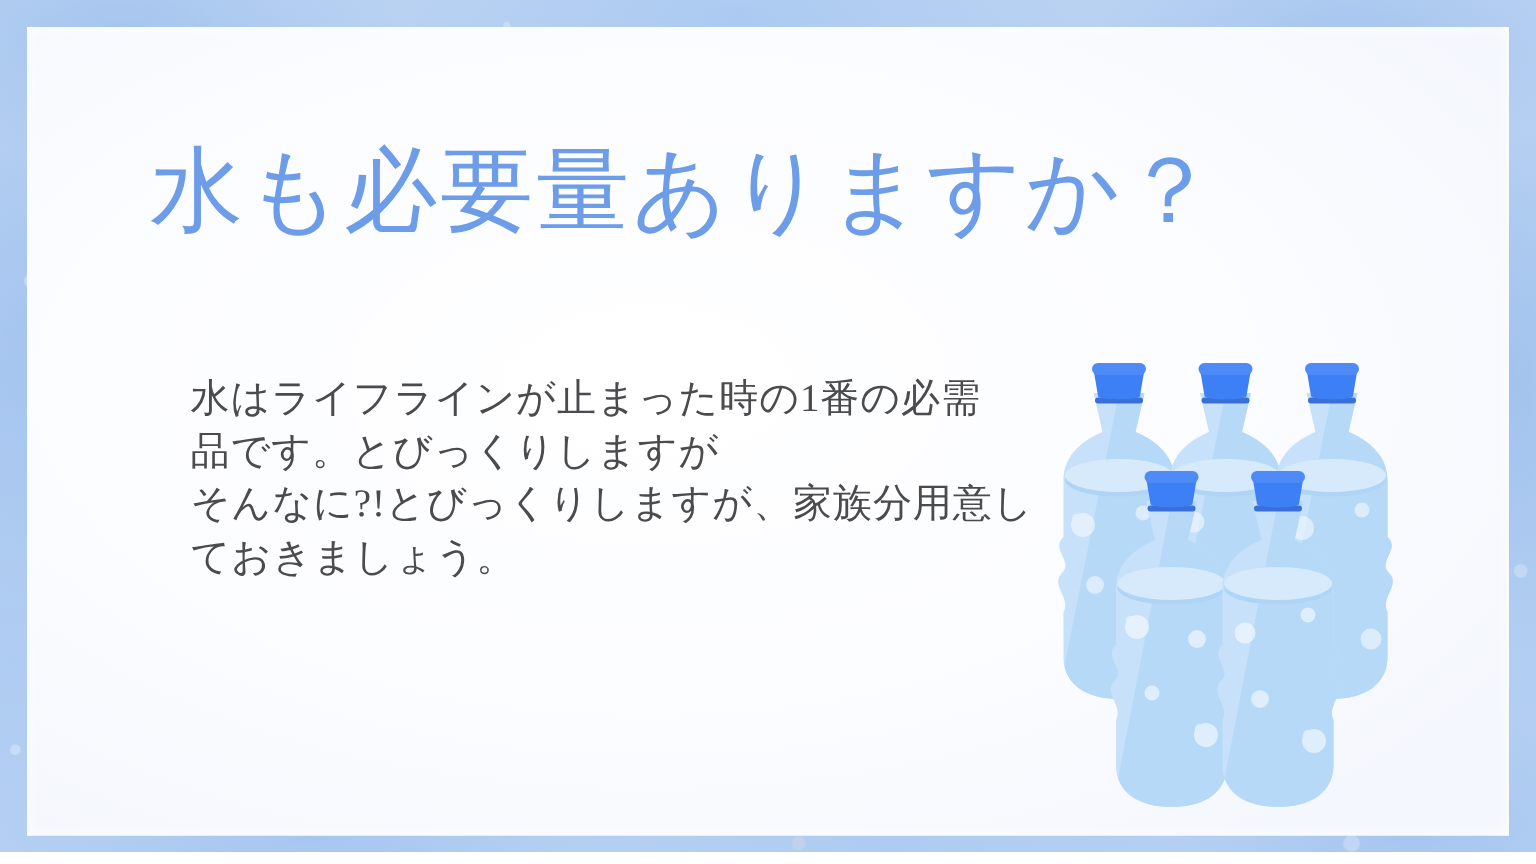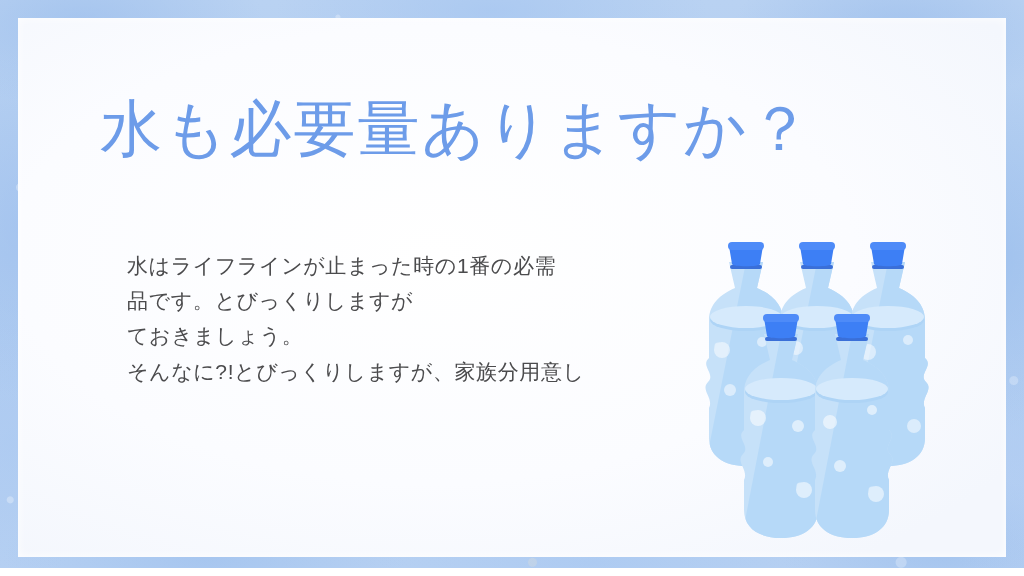--- a/index.html
+++ b/index.html
@@ -6,21 +6,21 @@
   html, body {
     margin: 0;
     padding: 0;
     background: #ffffff;
   }
   #slide {
     position: relative;
     width: 1024px;
     height: 568px;
     overflow: hidden;
-    font-family: Liberation Sans, sans-serif;
+    font-family: Liberation Serif, serif;
     background: #fbfcff;
   }
 
   
   .frame-wash {
     position: absolute;
     inset: 0;
     background:
       radial-gradient(ellipse 260px 120px at 8% 4%,  rgba(150,186,235,0.55), rgba(150,186,235,0) 70%),
       radial-gradient(ellipse 300px 100px at 48% 2%, rgba(163,196,240,0.60), rgba(163,196,240,0) 72%),
@@ -80,21 +80,21 @@
     font-weight: 400;
     white-space: nowrap;
   }
 
   
   .body-copy {
     position: absolute;
     left: 127px;
     top: 248px;
     width: 560px;
-    font-size: 21px;
+    font-size: 26px;
     line-height: 35.2px;
     letter-spacing: 0.6px;
     color: #4b4b4d;
   }
   .body-copy .ln { display: block; white-space: nowrap; }
 
   
   .bottles {
     position: absolute;
     left: 700px;
@@ -112,22 +112,22 @@
   <div class="frame-wash"></div>
   <div class="frame-speckle"></div>
 
   <div class="card"></div>
 
   <div class="title">水も必要量ありますか？</div>
 
   <div class="body-copy">
     <span class="ln">水はライフラインが止まった時の1番の必需</span>
     <span class="ln">品です。とびっくりしますが</span>
+    <span class="ln">そんなに?!とびっくりしますが、家族分用意し</span>
     <span class="ln">ておきましょう。</span>
-    <span class="ln">そんなに?!とびっくりしますが、家族分用意し</span>
   </div>
 
   <div class="bottles">
     <svg viewBox="0 0 250 330" xmlns="http://www.w3.org/2000/svg" aria-hidden="true">
       <defs>
 
         <path id="btl" d="
           M -17,0
           L -11,26
           C -30,34 -37,46 -37,58

